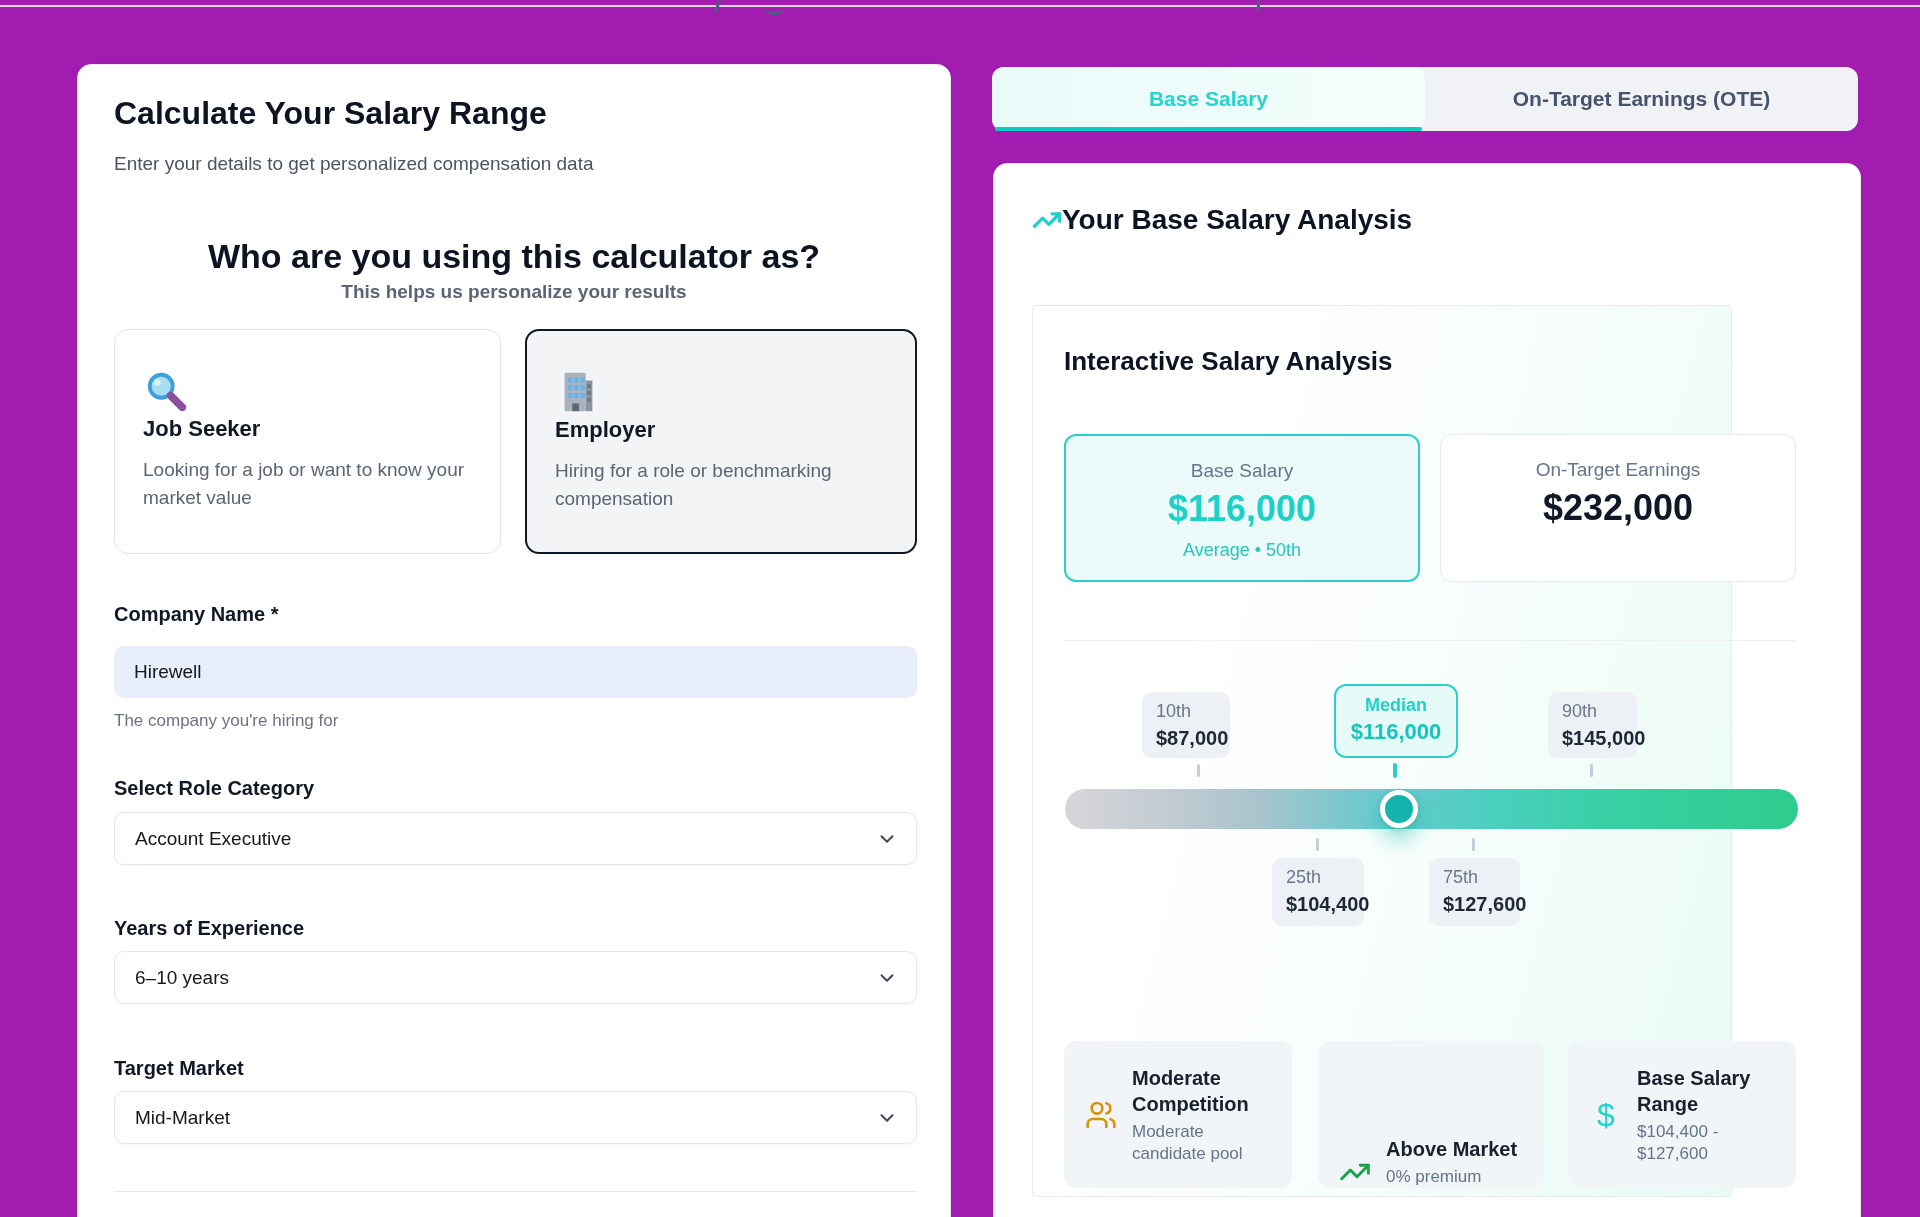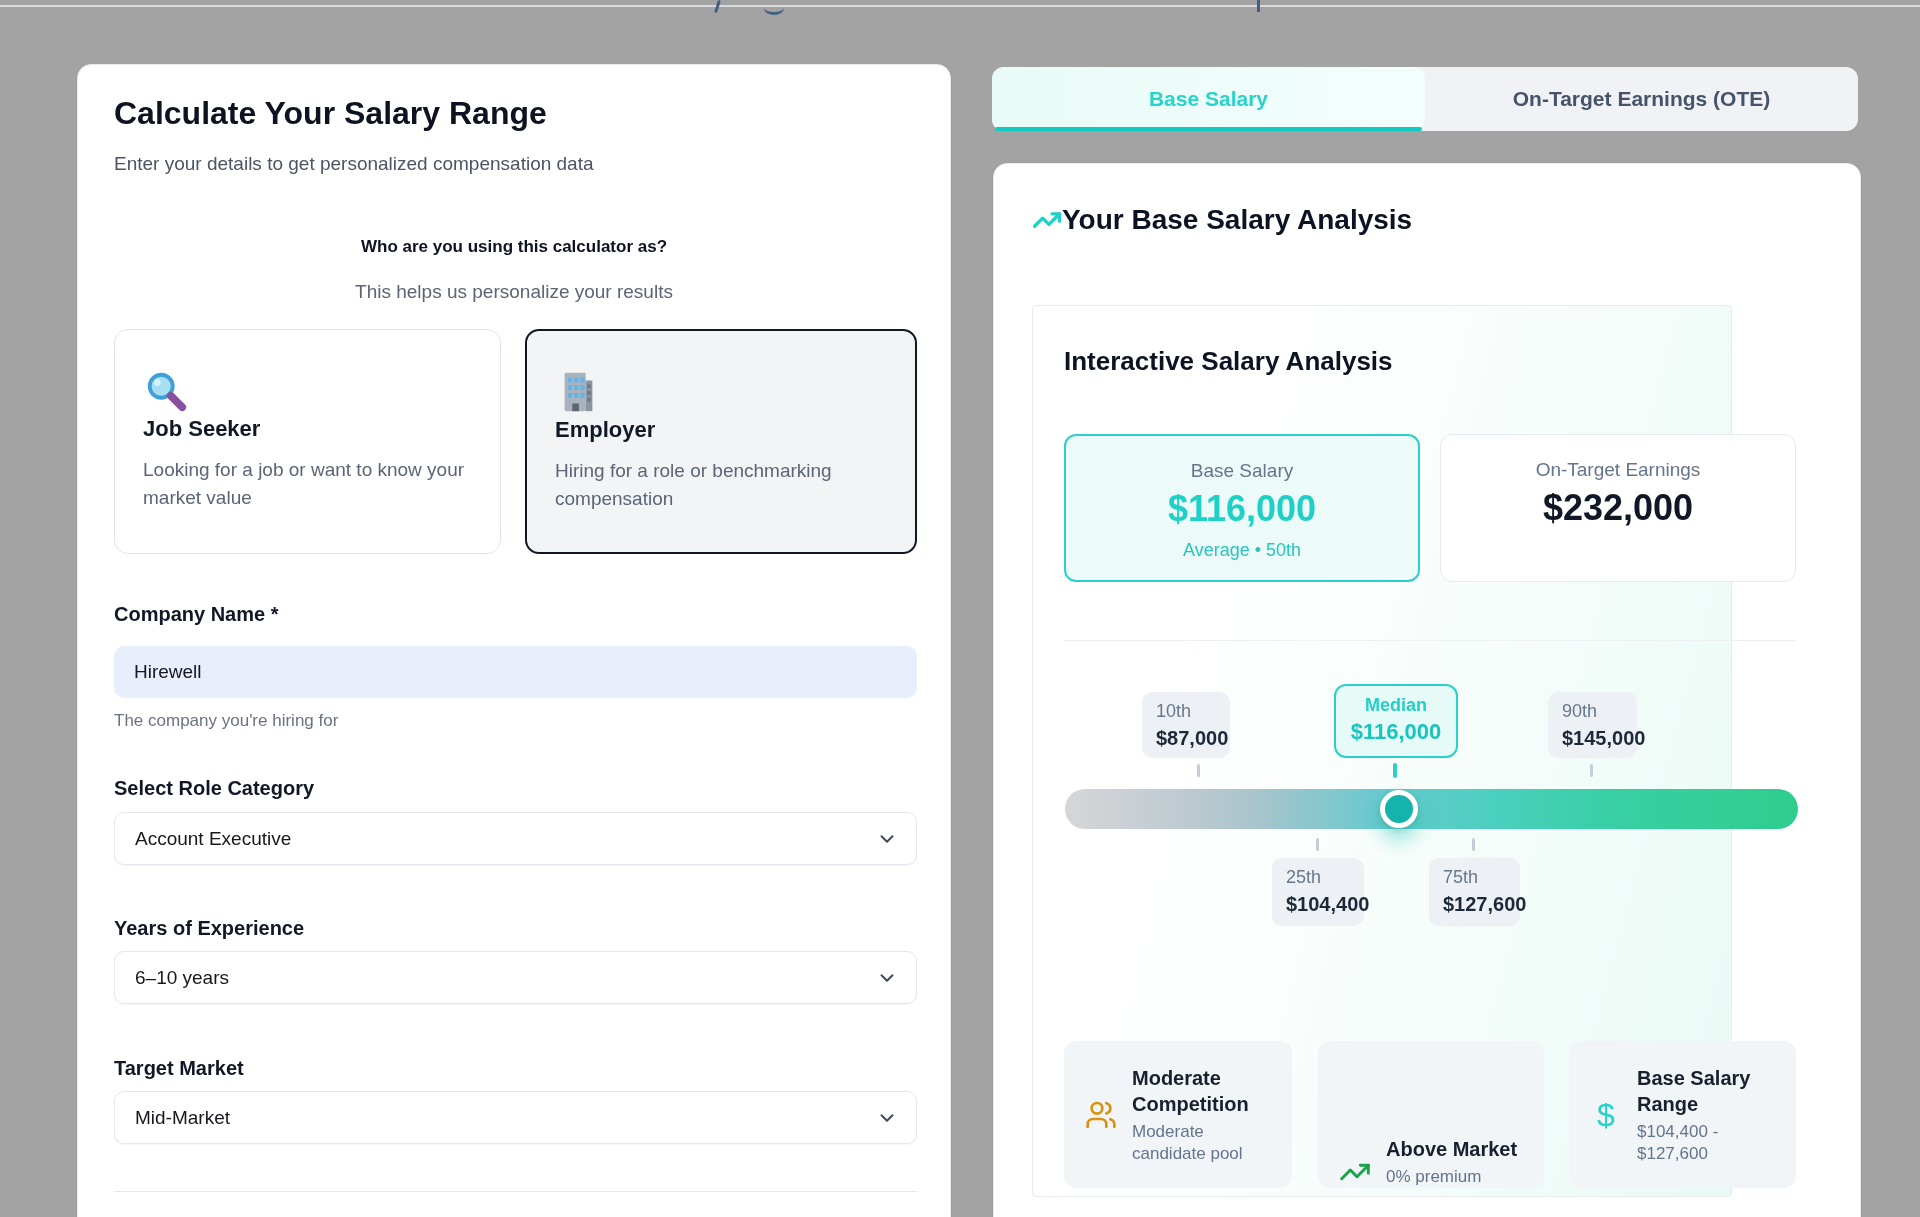--- a/index.html
+++ b/index.html
@@ -1,31 +1,31 @@
 <!DOCTYPE html>
 <html><head>
 <meta charset="utf-8">
 <style>
   html,body{margin:0;padding:0;background:#fff;}
-  .page{position:relative;width:1920px;height:1217px;background:#a3a3a3;overflow:hidden;
+  .page{position:relative;width:1920px;height:1217px;background:#a21caf;overflow:hidden;
         font-family:"Liberation Sans",sans-serif;color:#0d1321;}
   
   .top-rule{position:absolute;left:0;top:5px;width:1920px;height:2px;background:#d8dadd;}
   .frag{position:absolute;background:#44607e;}
   .frag-y{left:716px;top:0;width:3px;height:13px;transform:rotate(18deg);border-radius:2px;}
   .frag-g{left:764px;top:1px;width:20px;height:11px;background:transparent;
           border-bottom:3px solid #44607e;border-radius:0 0 55% 55%;}
   .frag-p{left:1257px;top:0;width:3px;height:12px;}
   
   .left-card{position:absolute;left:77px;top:64px;width:872px;height:1240px;background:#fff;
              border:1px solid #e7eaee;border-radius:14px;box-shadow:0 1px 3px rgba(16,24,40,.06);}
   .left-card h1{position:absolute;left:36px;top:30px;margin:0;font-size:32px;font-weight:700;color:#0d1321;white-space:nowrap;}
   .lc-sub{position:absolute;left:36px;top:88px;margin:0;font-size:19px;color:#4b5563;white-space:nowrap;}
-  .who{position:absolute;left:0;right:0;top:172px;margin:0;text-align:center;font-size:17px;font-weight:700;color:#0d1321;}
-  .who-sub{position:absolute;left:0;right:0;top:216px;margin:0;text-align:center;font-size:19px;color:#5b6575;}
+  .who{position:absolute;left:0;right:0;top:172px;margin:0;text-align:center;font-size:34px;font-weight:700;color:#0d1321;}
+  .who-sub{position:absolute;left:0;right:0;top:216px;margin:0;text-align:center;font-size:19px;color:#5b6575;font-weight:bold;}
   .persona{position:absolute;top:264px;height:225px;border-radius:14px;box-sizing:border-box;cursor:pointer;}
   .persona-jobseeker{left:36px;width:387px;background:#fff;border:1px solid #dce6f2;}
   .persona-employer{left:447px;width:392px;background:#f3f4f6;border:2px solid #101826;}
   .p-icon{position:absolute;left:28px;top:38px;width:46px;height:46px;}
   .persona h3{position:absolute;left:28px;top:86px;margin:0;font-size:22px;font-weight:700;color:#101826;}
   .persona p{position:absolute;left:28px;top:126px;margin:0;font-size:19px;line-height:28px;color:#5b6575;width:330px;}
   .f-label{position:absolute;left:36px;margin:0;font-size:20px;font-weight:700;color:#101826;white-space:nowrap;}
   .l-company{top:538px;}
   .company-input{position:absolute;left:36px;top:581px;width:803px;height:52px;box-sizing:border-box;
                  background:#e9eefc;border:none;border-radius:10px;padding:0 20px;font-size:19px;color:#16181d;

